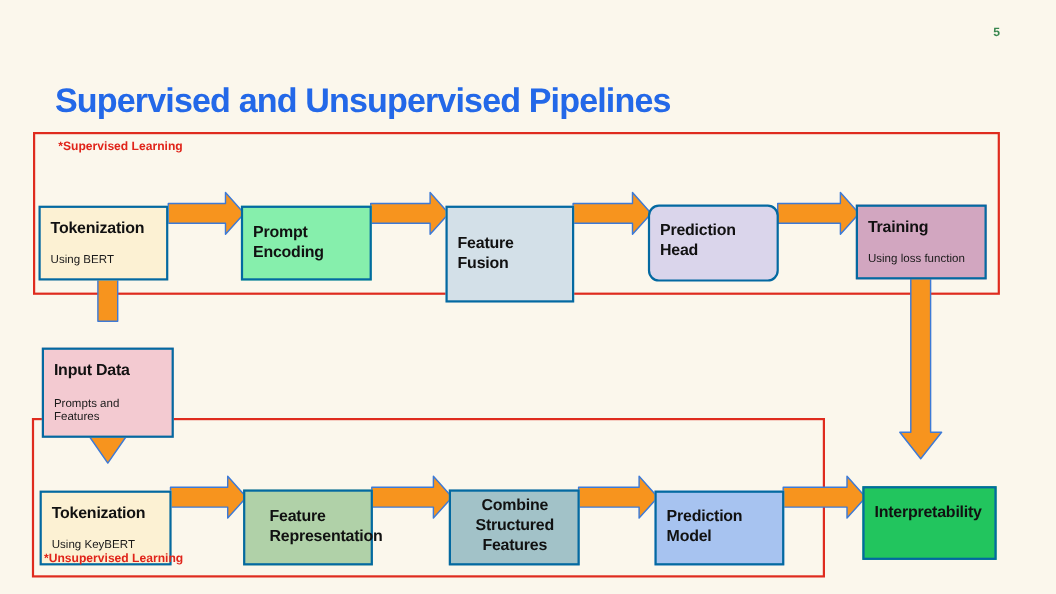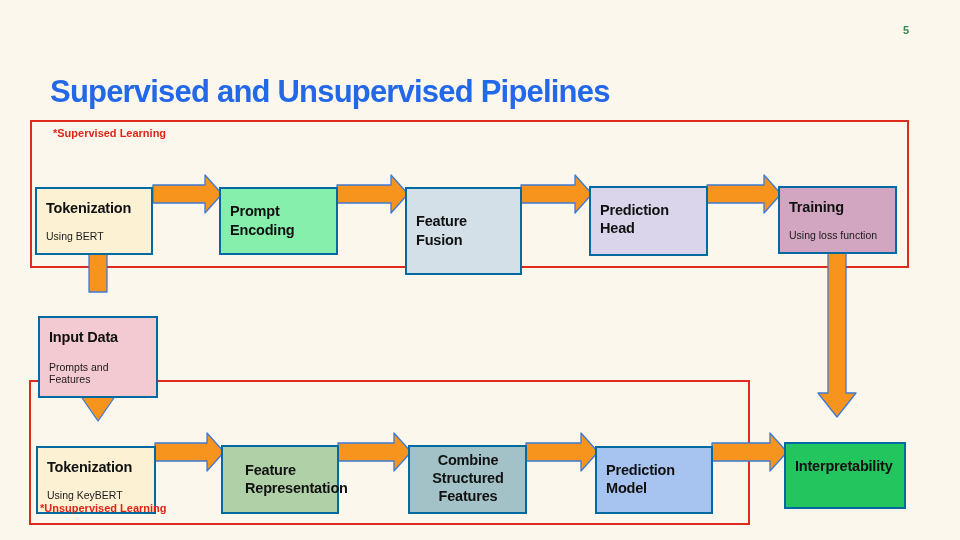--- a/index.html
+++ b/index.html
@@ -141,21 +141,21 @@
   </div>
 
   <div class="node n-prompt v-center" style="background-color: #86efac;">
     <div class="node-title">Prompt Encoding</div>
   </div>
 
   <div class="node n-fusion v-center" style="background-color: rgb(211, 224, 232);">
     <div class="node-title">Feature Fusion</div>
   </div>
 
-  <div class="node n-predhead v-top" style="background-color: rgb(218, 213, 235);">
+  <div class="node n-predhead v-top" style="background-color: rgb(218, 213, 235); border-radius: 10px;">
     <div class="node-title">Prediction Head</div>
   </div>
 
   <div class="node n-training v-split" style="background-color: rgb(210, 166, 192);">
     <div class="node-title">Training</div>
     <div class="node-sub">Using loss function</div>
   </div>
 
   <div class="node n-input v-split" style="background-color: rgb(243, 202, 209);">
     <div class="node-title">Input Data</div>

